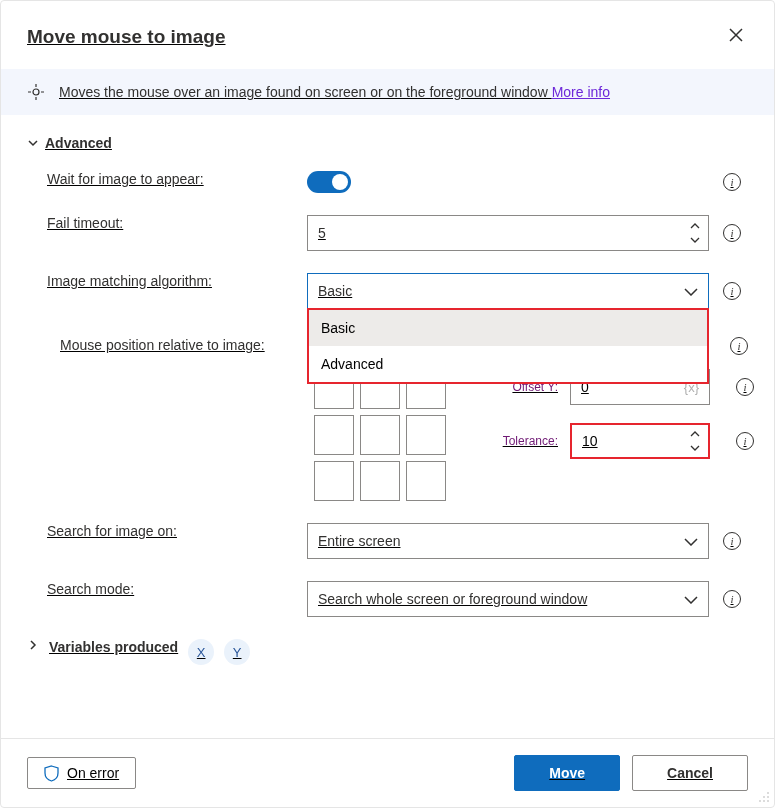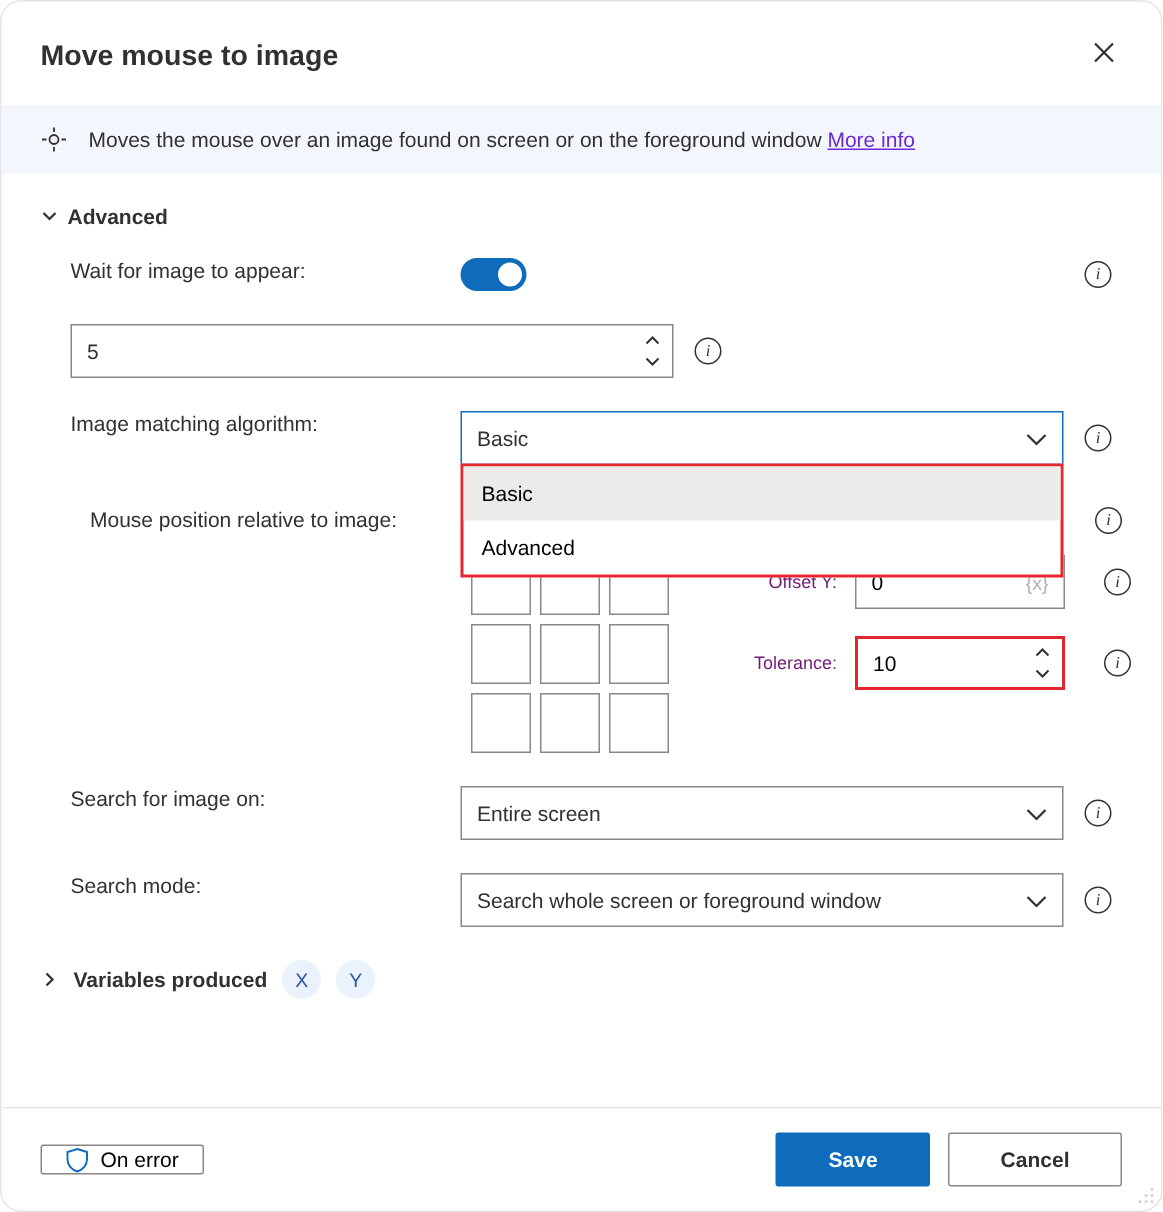--- a/index.html
+++ b/index.html
@@ -1,23 +1,24 @@
 <!DOCTYPE html>
 <html><head>
 <meta charset="utf-8">
 <style>
   * { box-sizing: border-box; font-family: "Segoe UI", -apple-system, sans-serif; }
   body { margin: 0; background: #fff; }
   .dialog {
     width: 775px; height: 808px;
     border: 1px solid #e5e5e5;
-    border-radius: 14px;
+    border-radius: 4px;
     position: relative;
     display: flex; flex-direction: column;
     overflow: hidden;
+    text-decoration: underline;
   }
   .header {
     padding: 22px 26px 18px 26px;
     display: flex; align-items: center; justify-content: space-between;
   }
   .title { font-size: 19px; font-weight: 600; color: #323130; }
   .close-btn { cursor: pointer; padding: 4px; }
   .close-btn svg { width: 16px; height: 16px; stroke: #323130; stroke-width: 1.5; }
 
   .info-banner {
@@ -112,37 +113,37 @@
     position: relative;
   }
   .small-num .brace { color: #b0b0b0; position: absolute; right: 10px; font-size: 13px; }
   .small-num.hl { border: 2px solid #e6252e; }
   .small-num .spinner { position: absolute; right: 4px; top: 2px; bottom: 2px; width: 18px; display: flex; flex-direction: column; justify-content: center; }
 
   .mouse-pos-block { display: flex; gap: 40px; align-items: flex-start; }
   .offset-col { flex: 1; }
 
   .vars-row {
-    display: flex; align-items: center; gap: 10px; 
+    display: flex; gap: 10px; 
     cursor: pointer;
   }
   .vars-label { font-size: 14px; font-weight: 600; color: #323130; }
   .var-badge {
     width: 26px; height: 26px; border-radius: 50%; background: #eaf2fb;
     display: inline-flex; align-items: center; justify-content: center;
     font-size: 13px; color: #2b579a; cursor: pointer;
   }
 
   .footer {
     border-top: 1px solid #e5e5e5;
     padding: 16px 26px;
     display: flex; align-items: center; justify-content: space-between;
   }
   .on-error-btn {
-    height: 20px; padding: 0 16px; border: 1px solid #8a8886; background: #fff;
+    height: 32px; padding: 0 16px; border: 1px solid #8a8886; background: #fff;
     display: flex; align-items: center; gap: 8px; font-size: 14px; cursor: pointer;
     border-radius: 2px;
   }
   .footer-right { display: flex; gap: 12px; }
   .btn {
     height: 36px; padding: 0 34px; font-size: 14px; font-weight: 600;
     border-radius: 2px; cursor: pointer; display: flex; align-items: center; justify-content: center;
   }
   .btn-primary { background: #0f6cbd; color: #fff; border: 1px solid #0f6cbd; }
   .btn-secondary { background: #fff; color: #323130; border: 1px solid #8a8886; text-align: center; }
@@ -191,20 +192,21 @@
         <div class="row-label">Wait for image to appear:</div>
         <div class="row-control">
           <div class="control-wrap">
             <div class="toggle"></div>
           </div>
           <span class="info-icon">i</span>
         </div>
       </div>
 
       <div class="row">
+        <div class="row-label">Fail timeout:</div>
         <div class="row-control">
           <div class="control-wrap">
             <div class="num-input">
               <span>5</span>
               <div class="spinner">
                 <div>
                     <svg viewBox="0 0 10 6" fill="none" stroke="#323130" stroke-width="1.3">
                       <path d="M1 5 L5 1 L9 5"></path>
                     </svg>
                   </div>
@@ -332,21 +334,21 @@
   </div>
 
   <div class="footer">
     <div class="on-error-btn">
       <svg width="15" height="17" viewBox="0 0 15 17" fill="none" stroke="#0f6cbd" stroke-width="1.3">
         <path d="M7.5 1 L14 3 V8 C14 12 11 15 7.5 16 C4 15 1 12 1 8 V3 Z"></path>
       </svg>
       <span>On error</span>
     </div>
     <div class="footer-right">
-      <div class="btn btn-primary">Save</div>
+      <div class="btn btn-primary">Move</div>
       <div class="btn btn-secondary">Cancel</div>
     </div>
   </div>
 
   <svg class="resize-grip" viewBox="0 0 14 14">
     <circle cx="12" cy="4" r="1" fill="#666"></circle>
       <circle cx="8" cy="8" r="1" fill="#666"></circle>
       <circle cx="12" cy="8" r="1" fill="#666"></circle>
     <circle cx="4" cy="12" r="1" fill="#666"></circle>
       <circle cx="8" cy="12" r="1" fill="#666"></circle>

